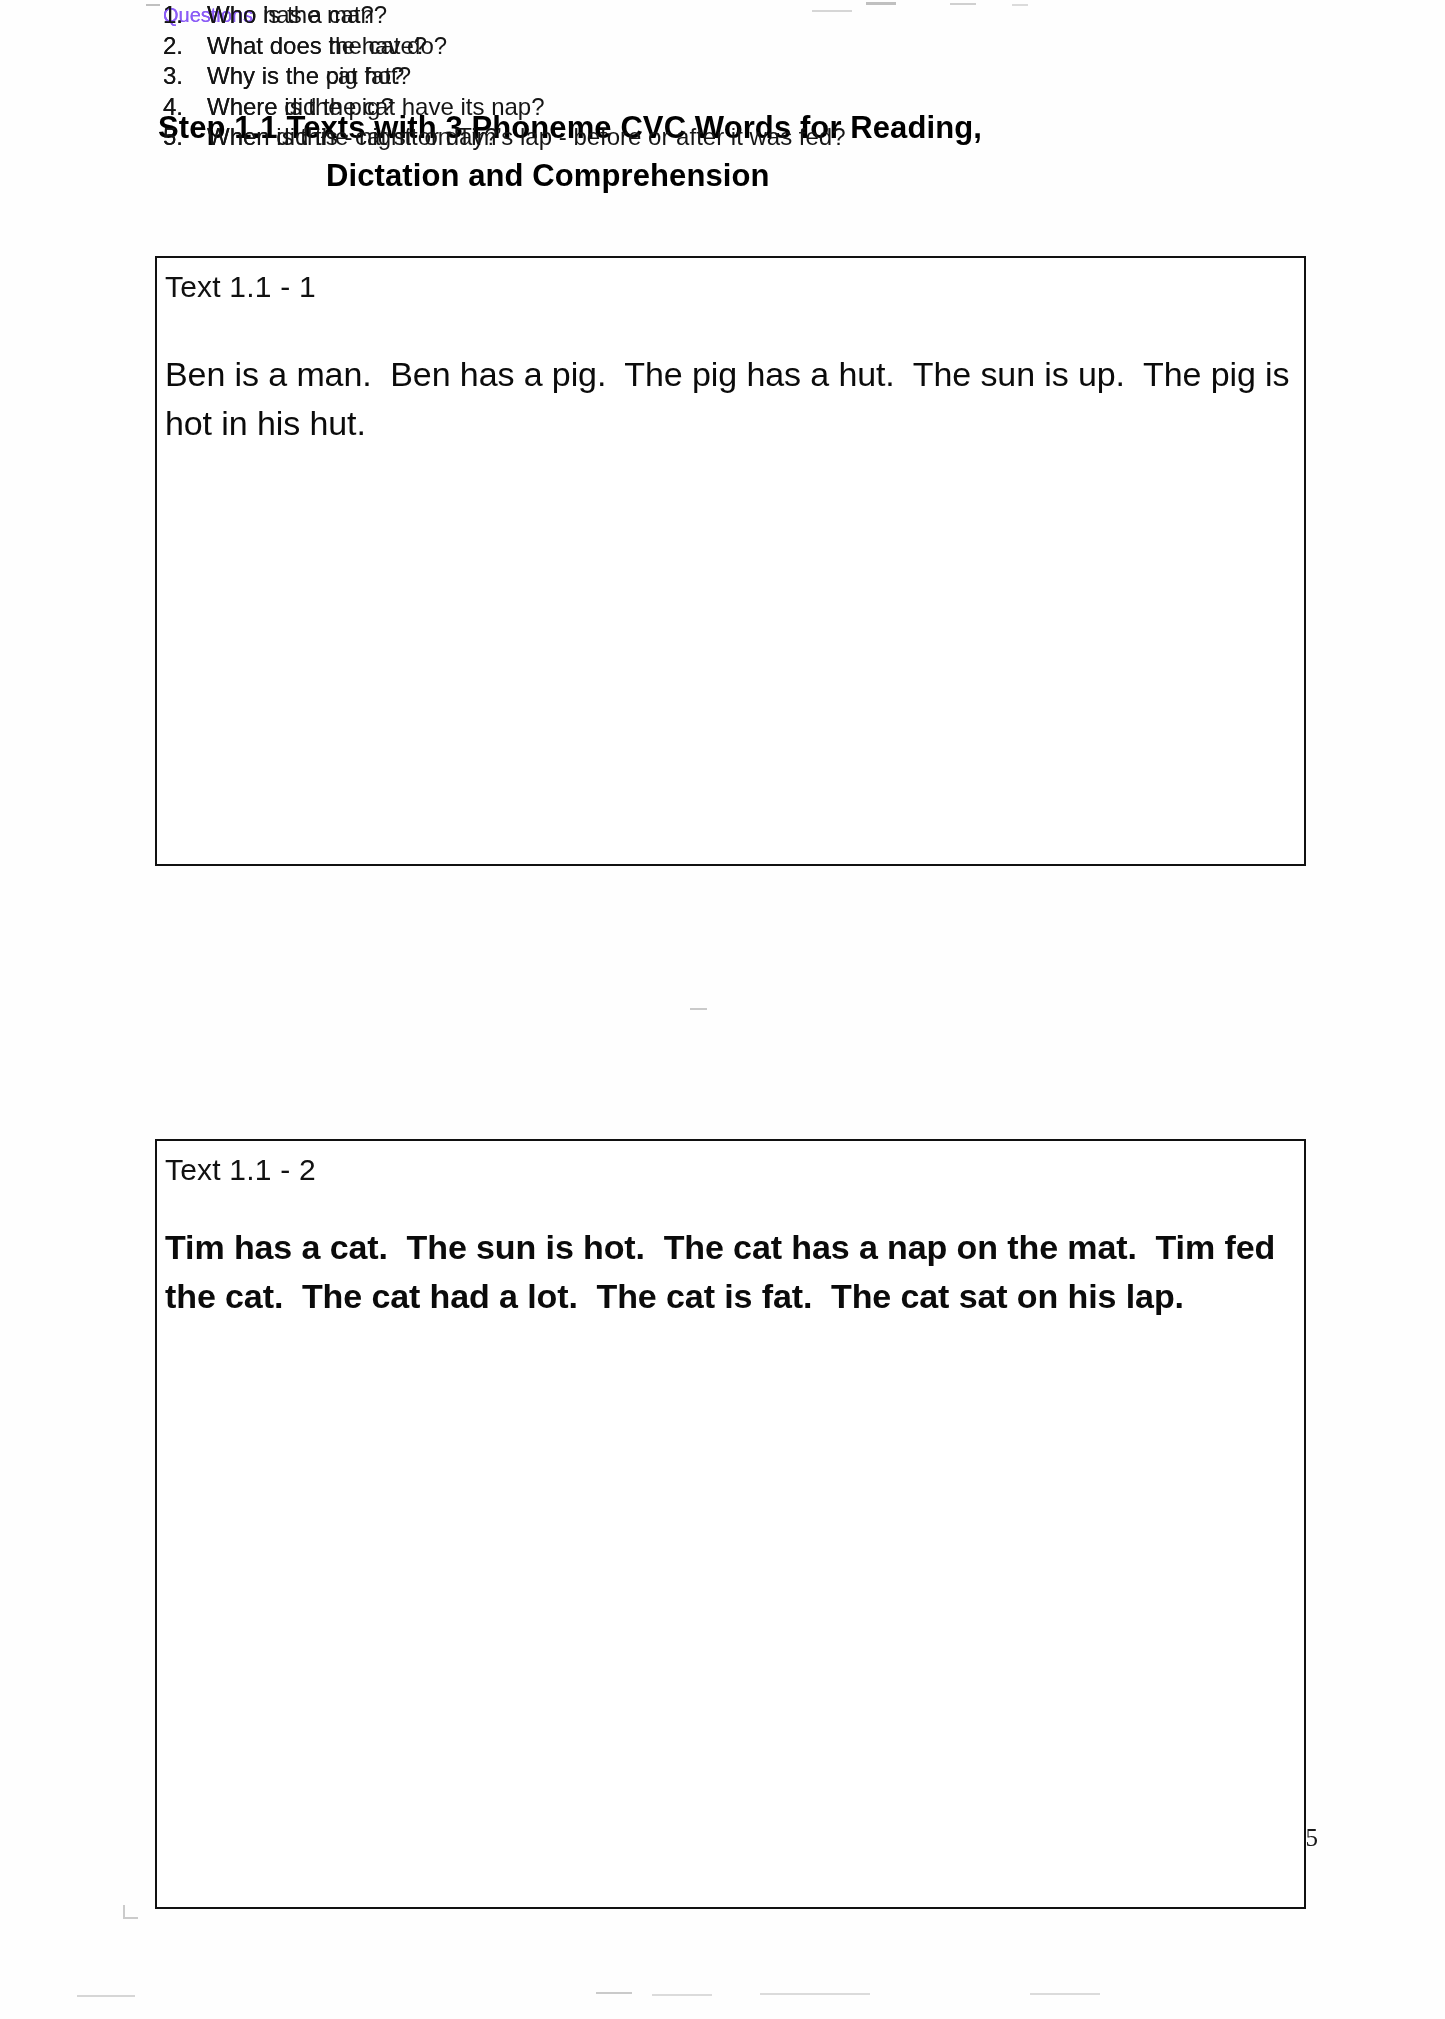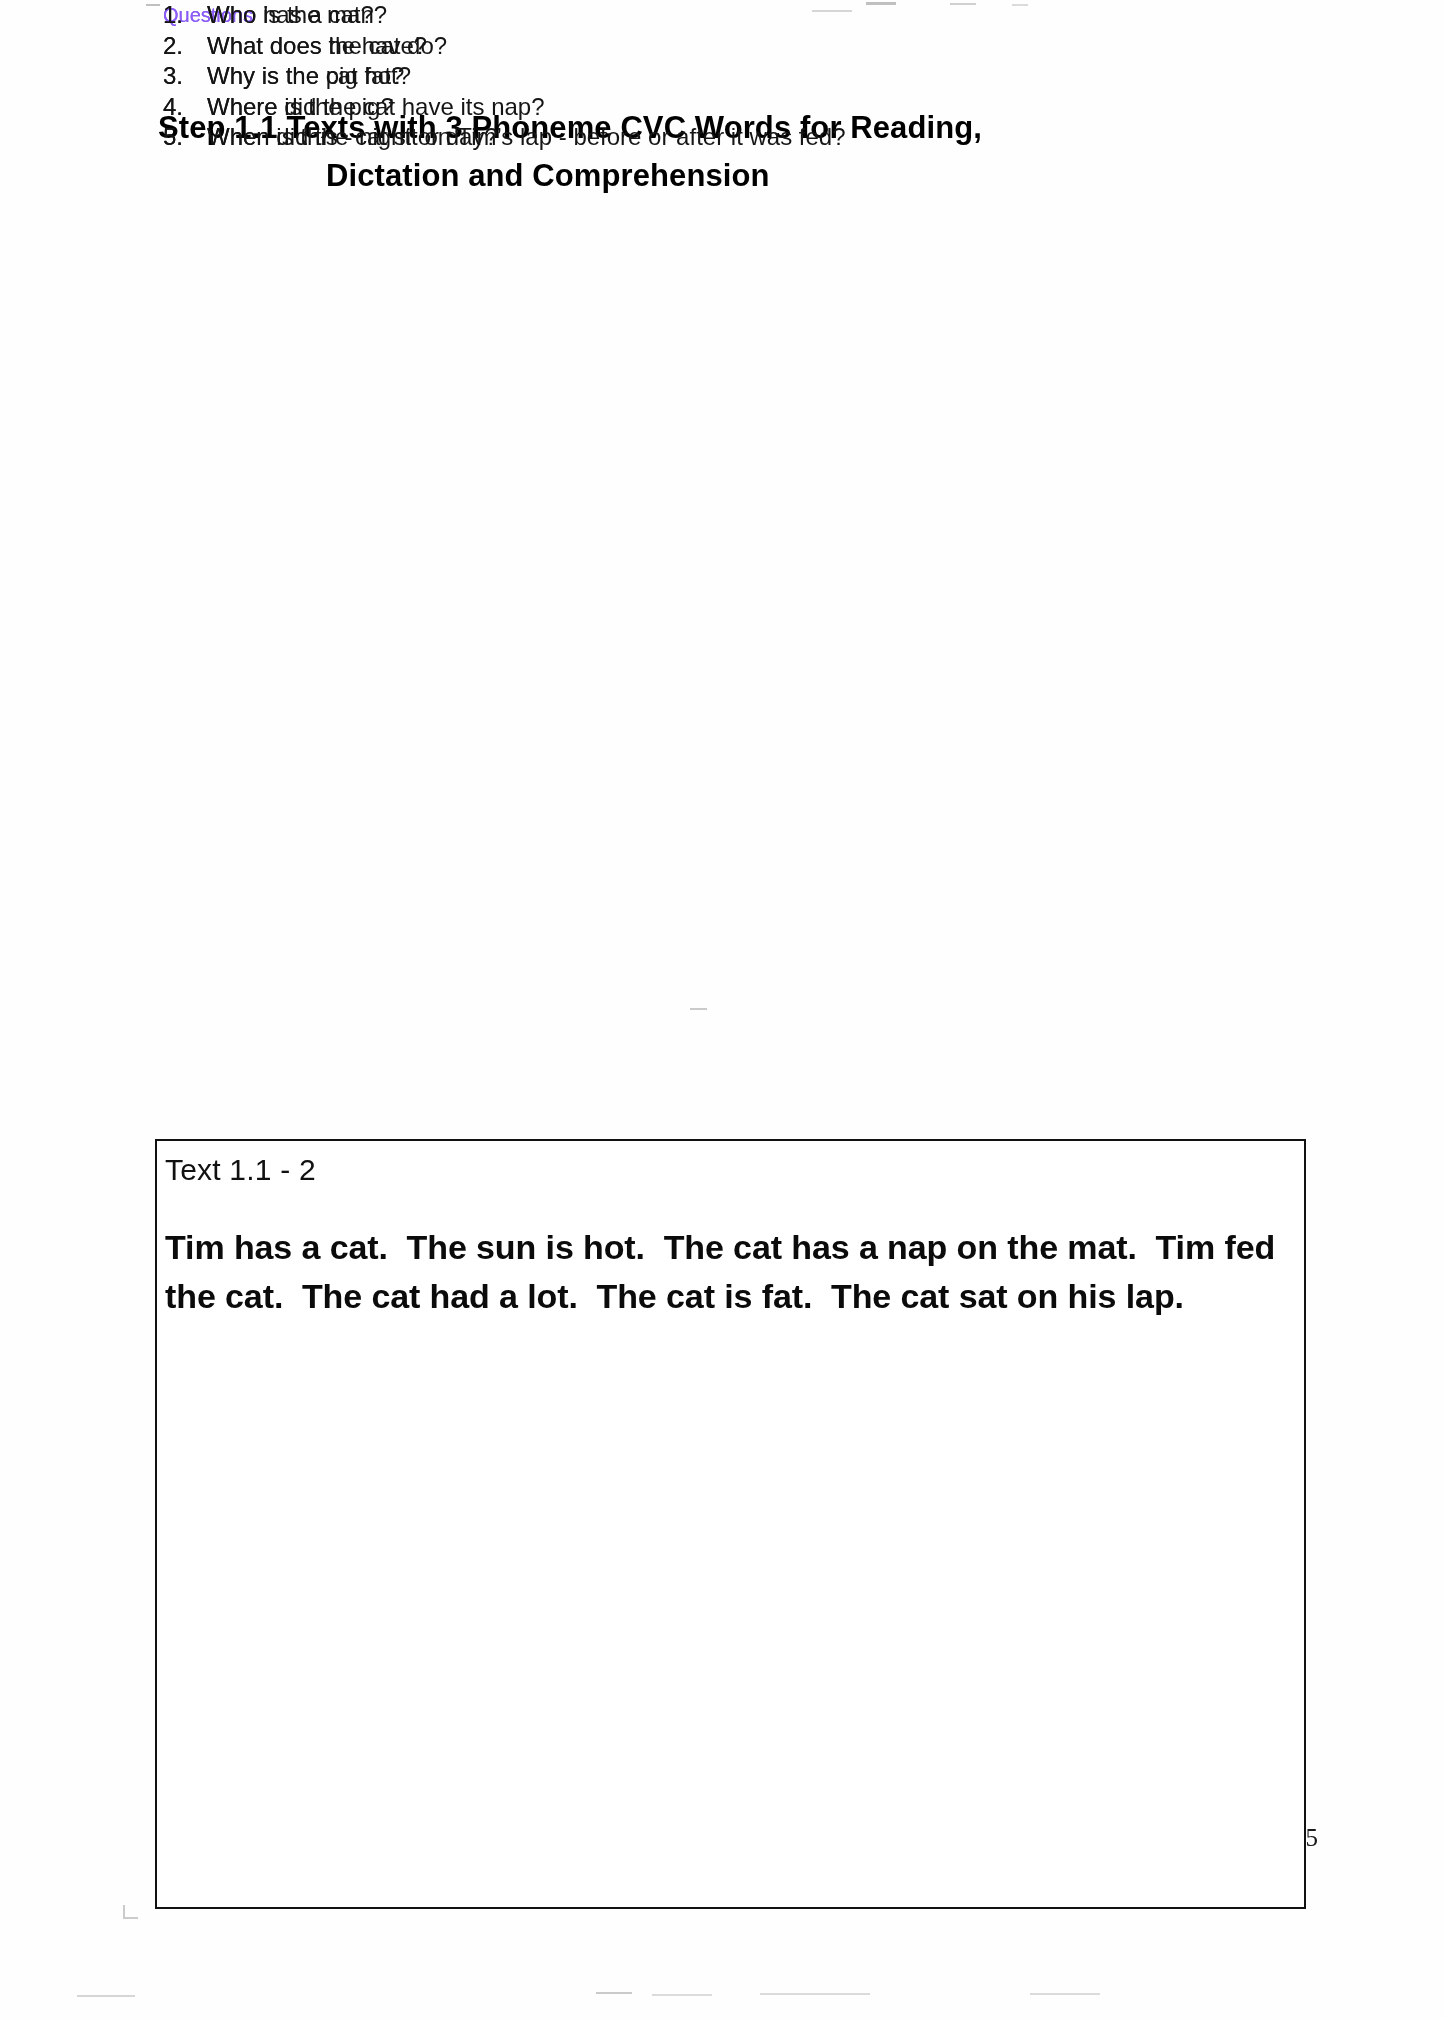--- a/index.html
+++ b/index.html
@@ -153,20 +153,24 @@
   <div class="artifact a10"></div>
   <div class="artifact a11"></div>
   <div class="artifact a12"></div>
   <div class="artifact a13"></div>
 
   <div class="heading">
     <span>Step 1.1  Texts with 3 Phoneme CVC Words for Reading,</span>
     <span class="line2">Dictation and Comprehension</span>
   </div>
 
+  <div class="textbox box-1">
+    <div class="box-title">Text 1.1 - 1</div>
+    <div class="passage">Ben is a man.  Ben has a pig.  The pig has a hut.  The sun is up.  The pig is hot in his hut.</div>
+  </div>
   <div class="questions-label abs" style="left:163px;">Questions</div>
   <ul class="q-list abs" style="left:163px;">
     <li>
       <span class="q-num">1.</span>
       <span>Who is the man?</span>
     </li>
     <li>
       <span class="q-num">2.</span>
       <span>What does he have?</span>
     </li>

